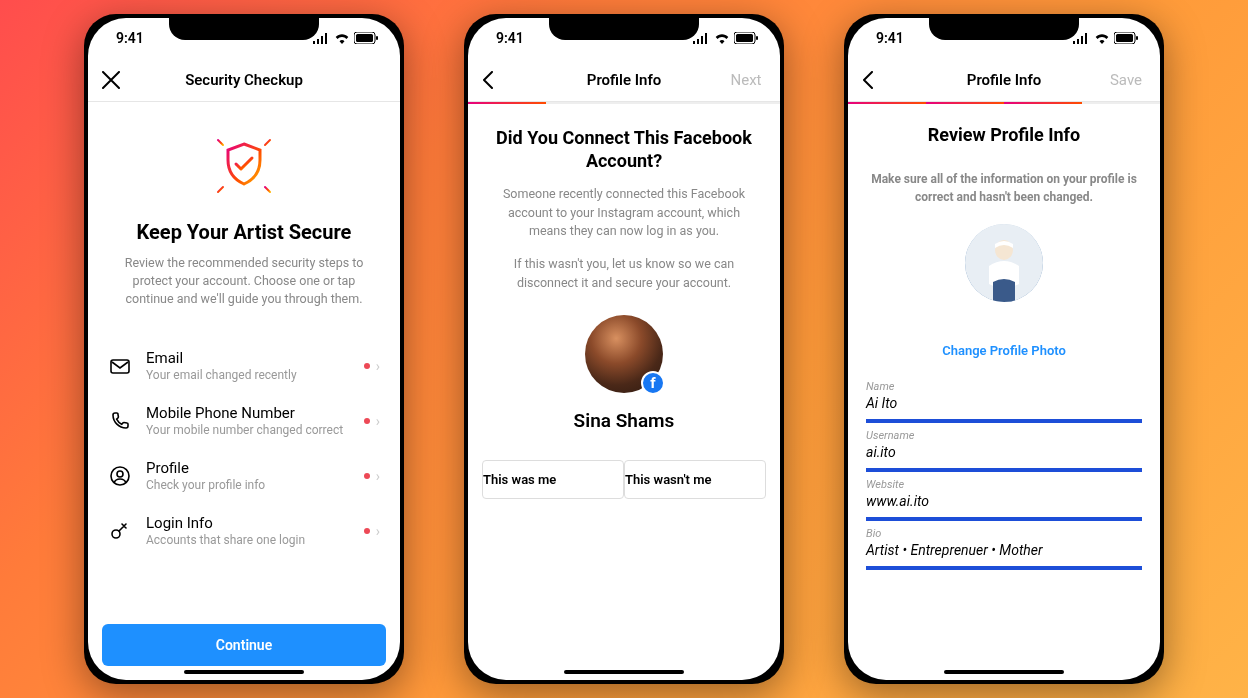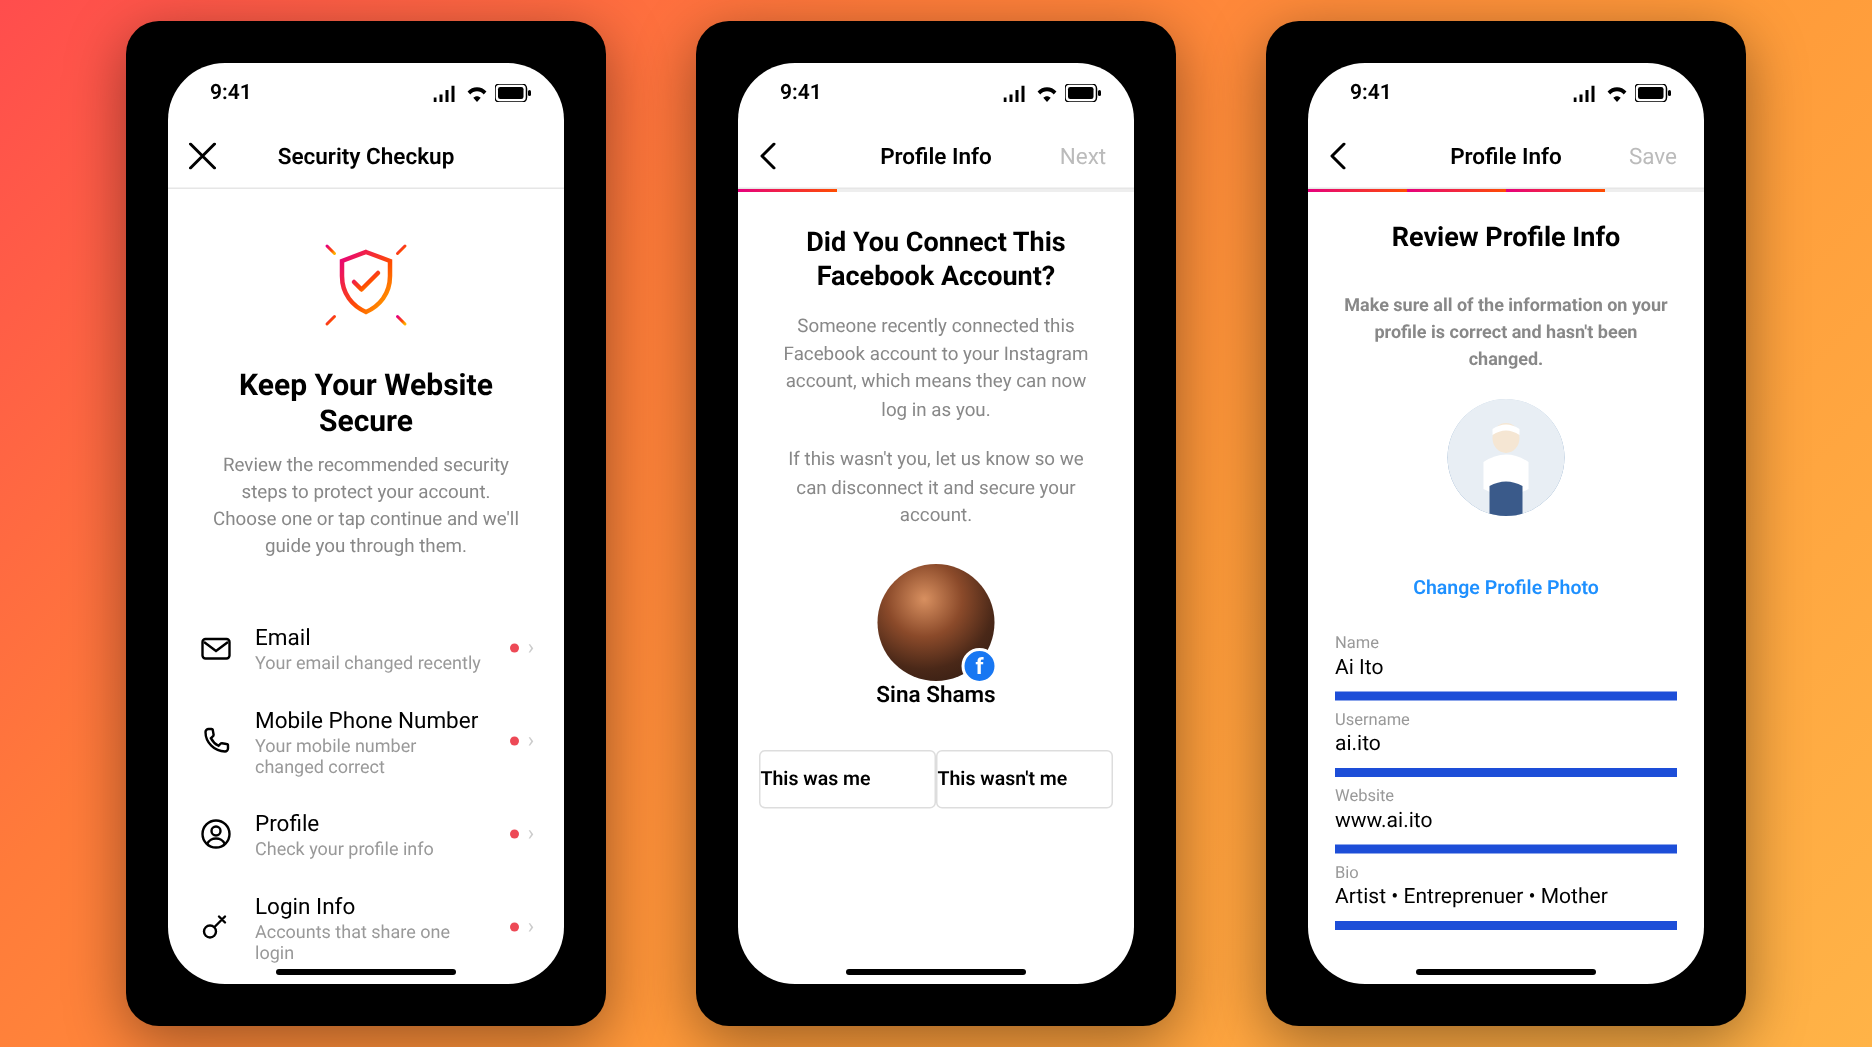--- a/index.html
+++ b/index.html
@@ -10,22 +10,22 @@
     display: flex;
     justify-content: center;
     align-items: center;
     gap: 60px;
     overflow: hidden;
   }
   .phone {
     width: 320px;
     height: 670px;
     background: #000;
-    border-radius: 22px;
-    padding: 28px;
+    border-radius: 32px;
+    padding: 4px;
     position: relative;
     box-shadow: 0 10px 40px rgba(0,0,0,.4);
   }
   .screen {
     background: #fff;
     width: 100%;
     height: 100%;
     border-radius: 38px;
     overflow: hidden;
     position: relative;
@@ -171,41 +171,41 @@
     background: radial-gradient(circle at 40% 30%, #d89060 0%, #8b4a2a 35%, #4a2818 65%, #2a1810 100%);
     overflow:visible;
   }
   .fb-badge {
     position:absolute; bottom:-2px; right:-2px;
     width:24px; height:24px; border-radius:50%;
     background:#1877f2; border:2px solid #fff;
     display:flex; align-items:center; justify-content:center;
     color:#fff; font-weight:700; font-size:15px;
   }
-  .avatar-name { font-size:15px; font-weight:600; margin-top:0; }
+  .avatar-name { font-size:19px; font-weight:600; margin-top:16px; }
   .choice-row {
     display:flex; gap:0; padding: 28px 14px 0;
   }
   .choice-btn {
     flex:1; border:1px solid #ddd; border-radius:4px;
     padding:11px 0; font-size:13px; font-weight:600; background:#fff;
   }
   
   .s3-body { text-align:center; padding: 20px 22px 0; }
   .s3-h1 { font-size:18px; font-weight:700; margin-bottom:25px; }
   .s3-text { font-size:12px; color:#888; line-height:1.5;font-weight:bold; }
   .avatar3 {
     width:78px; height:78px; border-radius:50%;
     margin: 18px auto 10px;
     background: radial-gradient(ellipse at 50% 35%, #fff 0%, #fff 15%, #e8e8e8 16%, #c8d8e8 45%, #8aa8c8 80%);
     position:relative; overflow:hidden;
   }
   .change-photo { color:#1e90ff; font-size:13px; font-weight:600; margin-bottom:10px; display:block;margin-top:41px; }
   .fields { padding: 6px 18px 0; text-align:left; }
-  .field { border-bottom:6px solid #1d4ed8; padding:6px 0 8px; }
+  .field { border-bottom:4px solid #1d4ed8; padding:6px 0 8px;font-style:italic; }
   .field-label { font-size:11px; color:#999; }
   .field-value { font-size:14px; color:#000; margin-top:2px; }
   .home-indicator {
     position:absolute; bottom:6px; left:50%; transform:translateX(-50%);
     width:120px; height:4px; background:#000; border-radius:3px;
   }
   svg { display:block; }
 </style>
 </head>
 <body>
@@ -256,21 +256,21 @@
               <line x1="70" y1="40" x2="78" y2="40"></line>
               <line x1="14" y1="14" x2="19" y2="19"></line>
               <line x1="66" y1="14" x2="61" y2="19"></line>
               <line x1="14" y1="66" x2="19" y2="61"></line>
               <line x1="66" y1="66" x2="61" y2="61"></line>
             </g>
             <path d="M40 18l16 6v10c0 12-7 20-16 24-9-4-16-12-16-24V24l16-6z" fill="none" stroke="url(#g1)" stroke-width="3"></path>
             <path d="M32 38l5 5 11-11" fill="none" stroke="url(#g1)" stroke-width="3" stroke-linecap="round" stroke-linejoin="round"></path>
           </svg>
         </div>
-        <div class="h1">Keep Your Website Secure</div>
+        <div class="h1">Keep Your Artist Secure</div>
         <div class="subtext">Review the recommended security steps to protect your account. Choose one or tap continue and we'll guide you through them.</div>
       </div>
       <div class="items">
         <div class="item">
           <div class="item-icon">
             <svg width="22" height="22" viewBox="0 0 22 22">
                 <rect x="2" y="5" width="18" height="13" rx="2" fill="none" stroke="#000" stroke-width="1.6"></rect>
                 <path d="M3 7l8 6 8-6" fill="none" stroke="#000" stroke-width="1.6"></path>
               </svg>
           </div>

